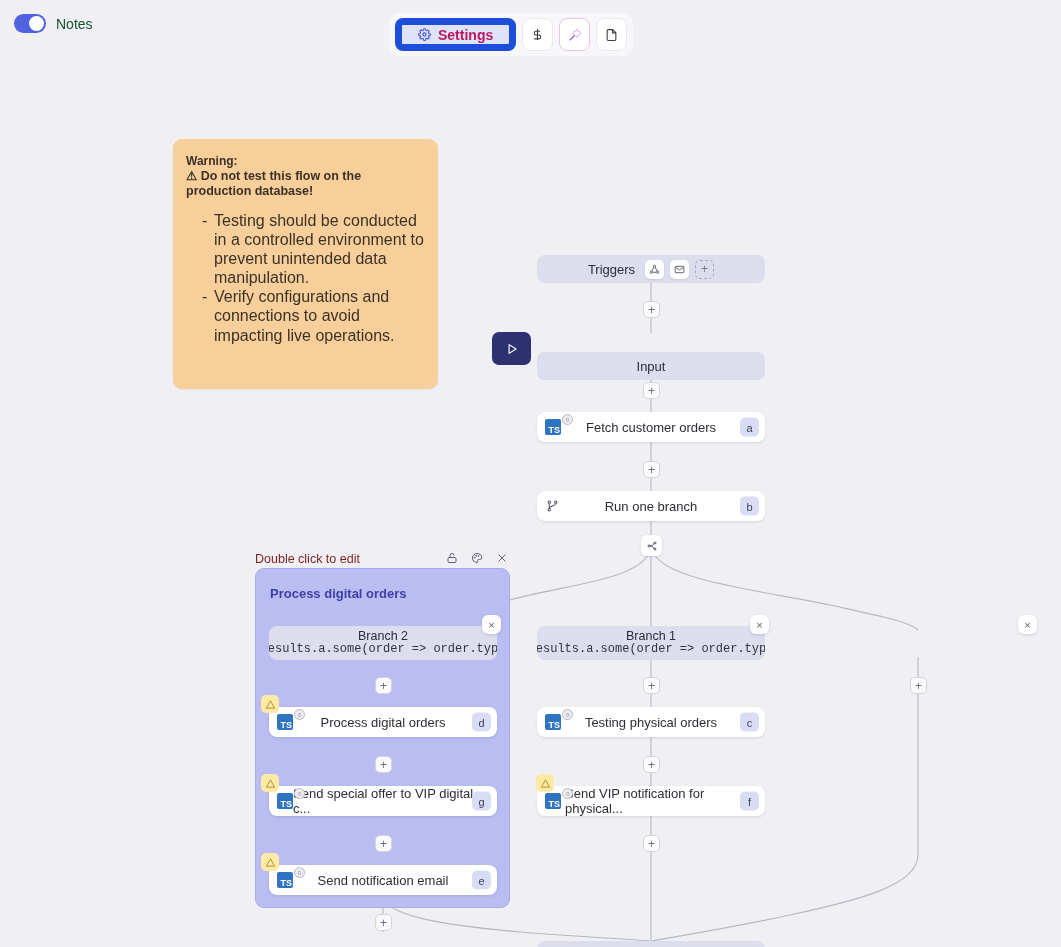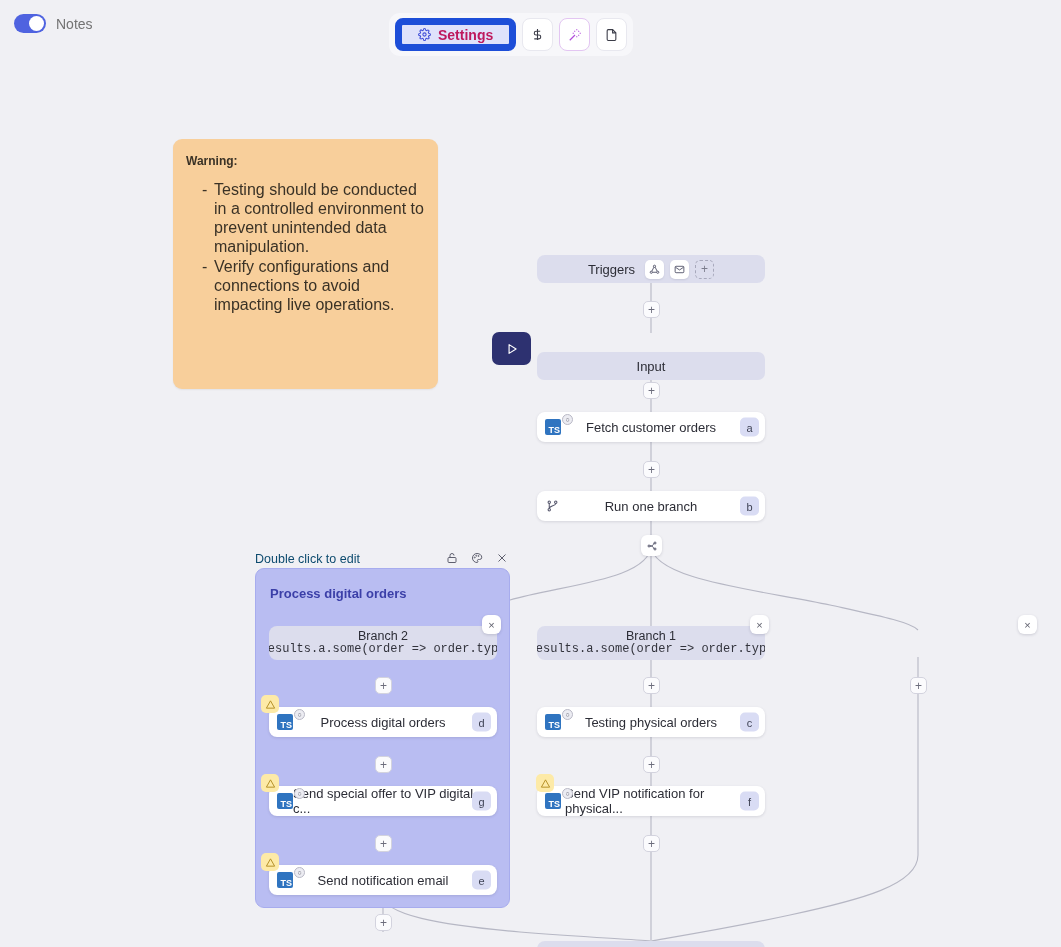--- a/index.html
+++ b/index.html
@@ -18,21 +18,21 @@
     display: flex; align-items: center; gap: 10px;
   }
   .toggle {
     width: 32px; height: 19px; border-radius: 10px;
     background: #4f63e0; position: relative; cursor: pointer;
   }
   .toggle .knob {
     position: absolute; top: 2px; right: 2px;
     width: 15px; height: 15px; border-radius: 50%; background:#fff;
   }
-  .notes-label { font-size: 14px; color: #737373; }
+  .notes-label { font-size: 14px; color: #14532d; }
 
   .seg-group {
     position: absolute; left: 389px; top: 13px;
     height: 43px; background: #f7f7fa;
     border-radius: 11px; display: flex; align-items: center;
     gap: 6px; padding: 4px 6px;
   }
   .seg-btn {
     height: 33px; display: flex; align-items: center; justify-content: center;
     gap: 7px; padding: 0 16px; border-radius: 8px;
@@ -148,21 +148,21 @@
 
   
   .group-frame {
     position: absolute; left: 255px; top: 568px;
     width: 255px; height: 340px;
     background: #b9bdf2; border: 1px solid #a7acee;
     border-radius: 9px;
   }
   .group-label {
     position: absolute; left: 255px; top: 552px;
-    font-size: 12.5px; color: #0c4a6e; text-align: right;
+    font-size: 12.5px; color: #7f1d1d; text-align: right;
   }
   .group-tools {
     position: absolute; top: 552px; left: 446px;
     display: flex; gap: 13px; align-items: center; color: #5e5f6e;
   }
   .group-tools span { cursor: pointer; display:flex; }
   .group-title {
     position: absolute; left: 270px; top: 586px;
     font-size: 13px; font-weight: bold; color: #3b3fa8;
   }
@@ -251,20 +251,24 @@
     <path class="ed" d="M651,657 L651,708"></path>
     <path class="ed" d="M651,737 L651,787"></path>
     <path class="ed" d="M651,815 L651,940"></path>
     <path class="ed" d="M918,657 L918,855"></path>
     <path class="ed" d="M383,895 C383,915 440,925 520,932 C580,937 630,939 651,941"></path>
     <path class="ed" d="M918,855 C918,885 860,900 790,915 C730,928 680,936 651,941"></path>
   </svg>
 
   <div class="note">
     <div class="note-title">Warning:</div>
+    <div class="note-head2">
+      <span>⚠</span>
+      <span>Do not test this flow on the production database!</span>
+    </div>
     <ul>
       <li>Testing should be conducted in a controlled environment to prevent unintended data manipulation.</li>
       <li>Verify configurations and connections to avoid impacting live operations.</li>
     </ul>
   </div>
 
   <div class="node pill" style="left:537px; top:255px; width:228px;">
     <span class="node-title">Triggers</span>
     <span class="trig-ico" style="margin-left:10px;">
       <svg width="11" height="11" viewBox="0 0 24 24" fill="none" stroke="#53546a" stroke-width="2">

